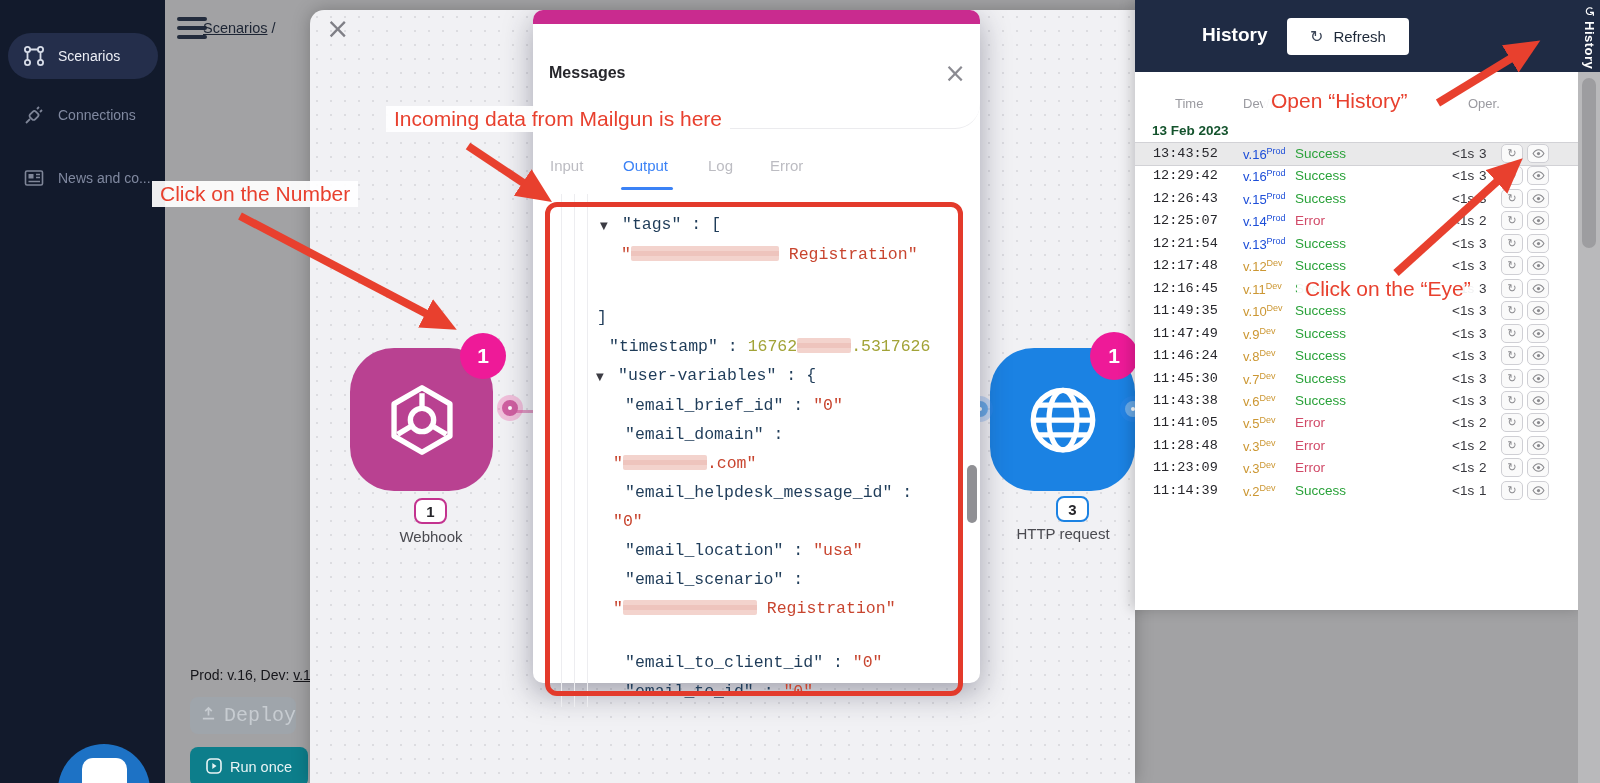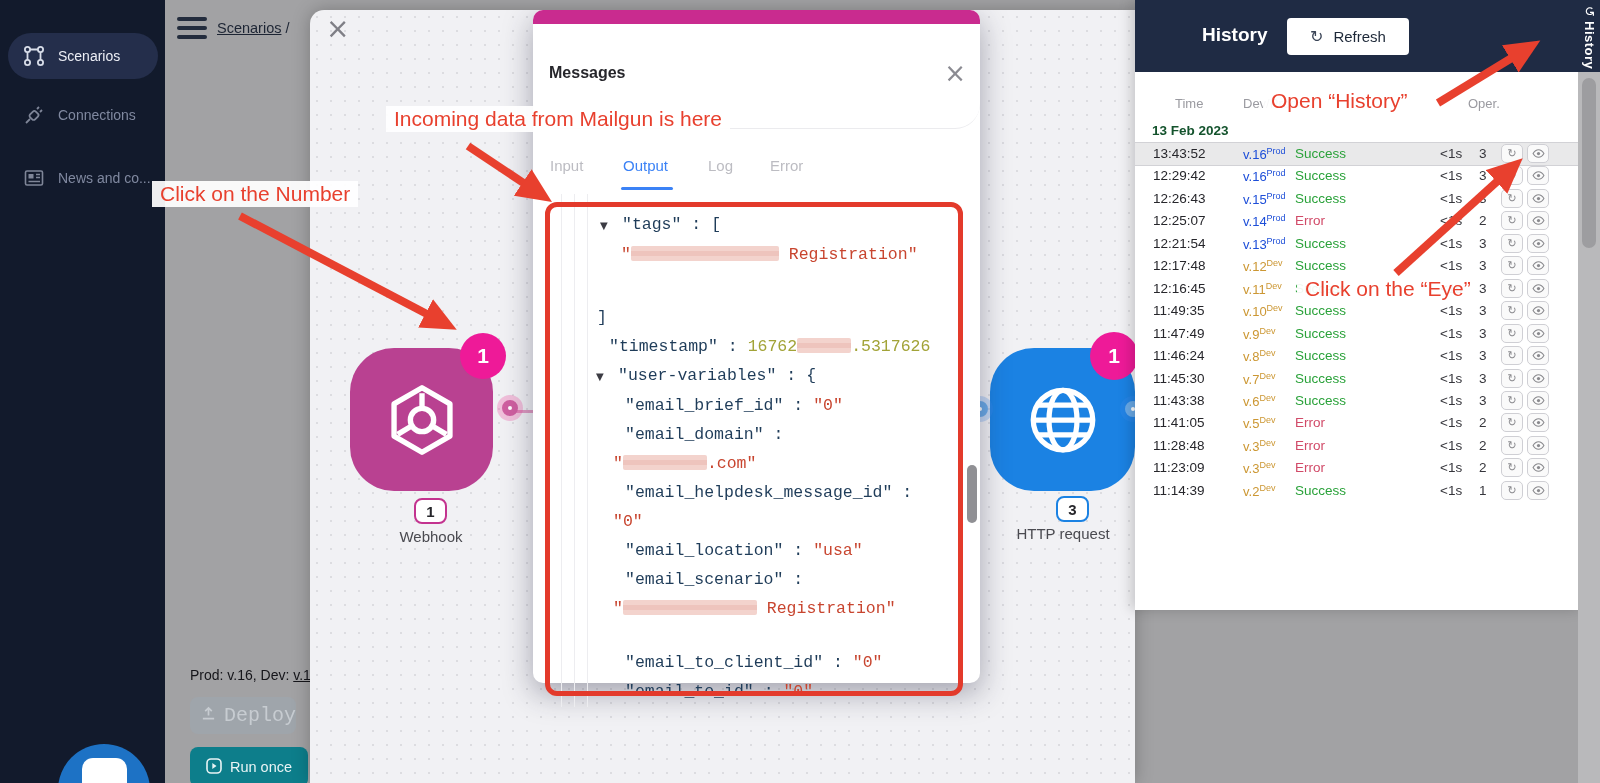--- a/index.html
+++ b/index.html
@@ -22,21 +22,21 @@
   .chat { position:absolute; left:58px; top:744px; width:92px; height:92px; border-radius:50%;
     background:#1d72c5; z-index:40; }
   .chat .bubble { position:absolute; left:24px; top:14px; width:45px; height:42px; background:#fff; border-radius:11px; }
   .chat .bubble:before, .chat .bubble:after { content:""; position:absolute; bottom:3px; width:7px; height:9px; background:#1d72c5; }
   .chat .bubble:before { left:11px; } .chat .bubble:after { right:11px; }
 
   
   .dimstrip { position:absolute; left:165px; top:0; width:145px; height:783px; background:#a2a2a4; z-index:5; overflow:hidden; }
   .hamburger { position:absolute; left:12px; top:17px; width:30px; height:22px; cursor:pointer; }
   .hamburger i { display:block; height:4px; background:#232c3d; border-radius:2px; margin-bottom:5px; }
-  .crumb { position:absolute; left:52px; top:20px; font-size:14.5px; color:#1d2534; white-space:nowrap; }
+  .crumb { position:absolute; left:38px; top:20px; font-size:14.5px; color:#1d2534; white-space:nowrap; }
   .crumb a { color:#1d2534; text-decoration:underline; cursor:pointer; }
   .verline { position:absolute; left:25px; top:667px; font-size:14px; color:#15151a; white-space:nowrap; }
   .verline a { color:#15151a; text-decoration:underline; }
   .btn-deploy { position:absolute; left:25px; top:697px; width:106px; height:37px; border-radius:8px;
     background:#9fa5ab; color:#c7ccd1; font-size:20px; display:flex; align-items:center; justify-content:flex-end; gap:8px;font-family:Liberation Mono, monospace; }
   .btn-run { position:absolute; left:25px; top:747px; width:118px; height:40px; border-radius:8px;
     background:#0d7e8b; color:#e9f4f5; font-size:14.5px; display:flex; align-items:center; justify-content:center; gap:8px; cursor:pointer; }
 
   
   .canvas { position:absolute; left:310px; top:10px; width:825px; height:773px; background:#f1f1f4;
@@ -96,27 +96,27 @@
     font-size:15px; color:#1d2838; cursor:pointer; }
   .h-refresh .ric { font-family:"DejaVu Sans", sans-serif; font-size:16px; color:#3a4456; }
   .h-sidetab { position:absolute; left:447px; top:6px; writing-mode:vertical-rl; color:#fff;
     font-size:13px; font-weight:bold; letter-spacing:.5px; display:flex; align-items:center; gap:4px; cursor:pointer; }
   .h-sidetab .clk { font-family:"DejaVu Sans", sans-serif; font-weight:normal; font-size:13px; }
   .h-cols { position:absolute; top:96px; font-size:13px; color:#9a9aa0; }
   .h-date { position:absolute; left:17px; top:123px; font-size:13.5px; font-weight:bold; color:#14532d; }
   .hrow { position:absolute; left:0; width:448px; height:22px; font-size:13.5px; }
   .hrow.hl { background:#e9e9ea; outline:1px solid #d2d2d6; }
   .hrow span { position:absolute; top:3px; }
-  .ht { left:18px; color:#26262b; font-weight:500; }
+  .ht { left:18px; color:#26262b; font-weight:500;font-family:Liberation Mono, monospace; }
   .hv { left:108px; font-size:13px; font-weight:500; }
   .hv sup { font-size:9px; }
   .hv.prod { color:#1d4ed8; } .hv.dev { color:#cc9733; }
   .hs { left:160px; font-weight:500; }
   .hs.ok { color:#2aa23a; } .hs.err { color:#d14a68; }
-  .hd { left:305px; color:#36363c;text-align:right; } .ho { left:344px; color:#36363c; }
+  .hd { left:317px; color:#36363c;text-align:right; } .ho { left:344px; color:#36363c; }
   .hbtn { width:22px; height:19px; border:1.5px solid #cfcfd4; background:#fafafa; border-radius:5px;
     display:flex; align-items:center; justify-content:center; cursor:pointer; top:1px !important; }
   .hb1 { left:366px; } .hb2 { left:392px; }
   .hbtn .rg { font-family:"DejaVu Sans", sans-serif; font-size:11px; color:#8a8a8e; line-height:1; }
   .h-scrollstrip { position:absolute; left:1578px; top:72px; width:22px; height:711px; background:#b9b9bb; z-index:14; }
   .h-thumb { position:absolute; left:4px; top:6px; width:14px; height:170px; background:#9d9da0; border-radius:7px; }
 
   
   .ann { position:absolute; z-index:61; background:rgba(255,255,255,.93); color:#e8402e;
     font-size:21px; font-weight:500; padding:1px 8px; white-space:nowrap; }

